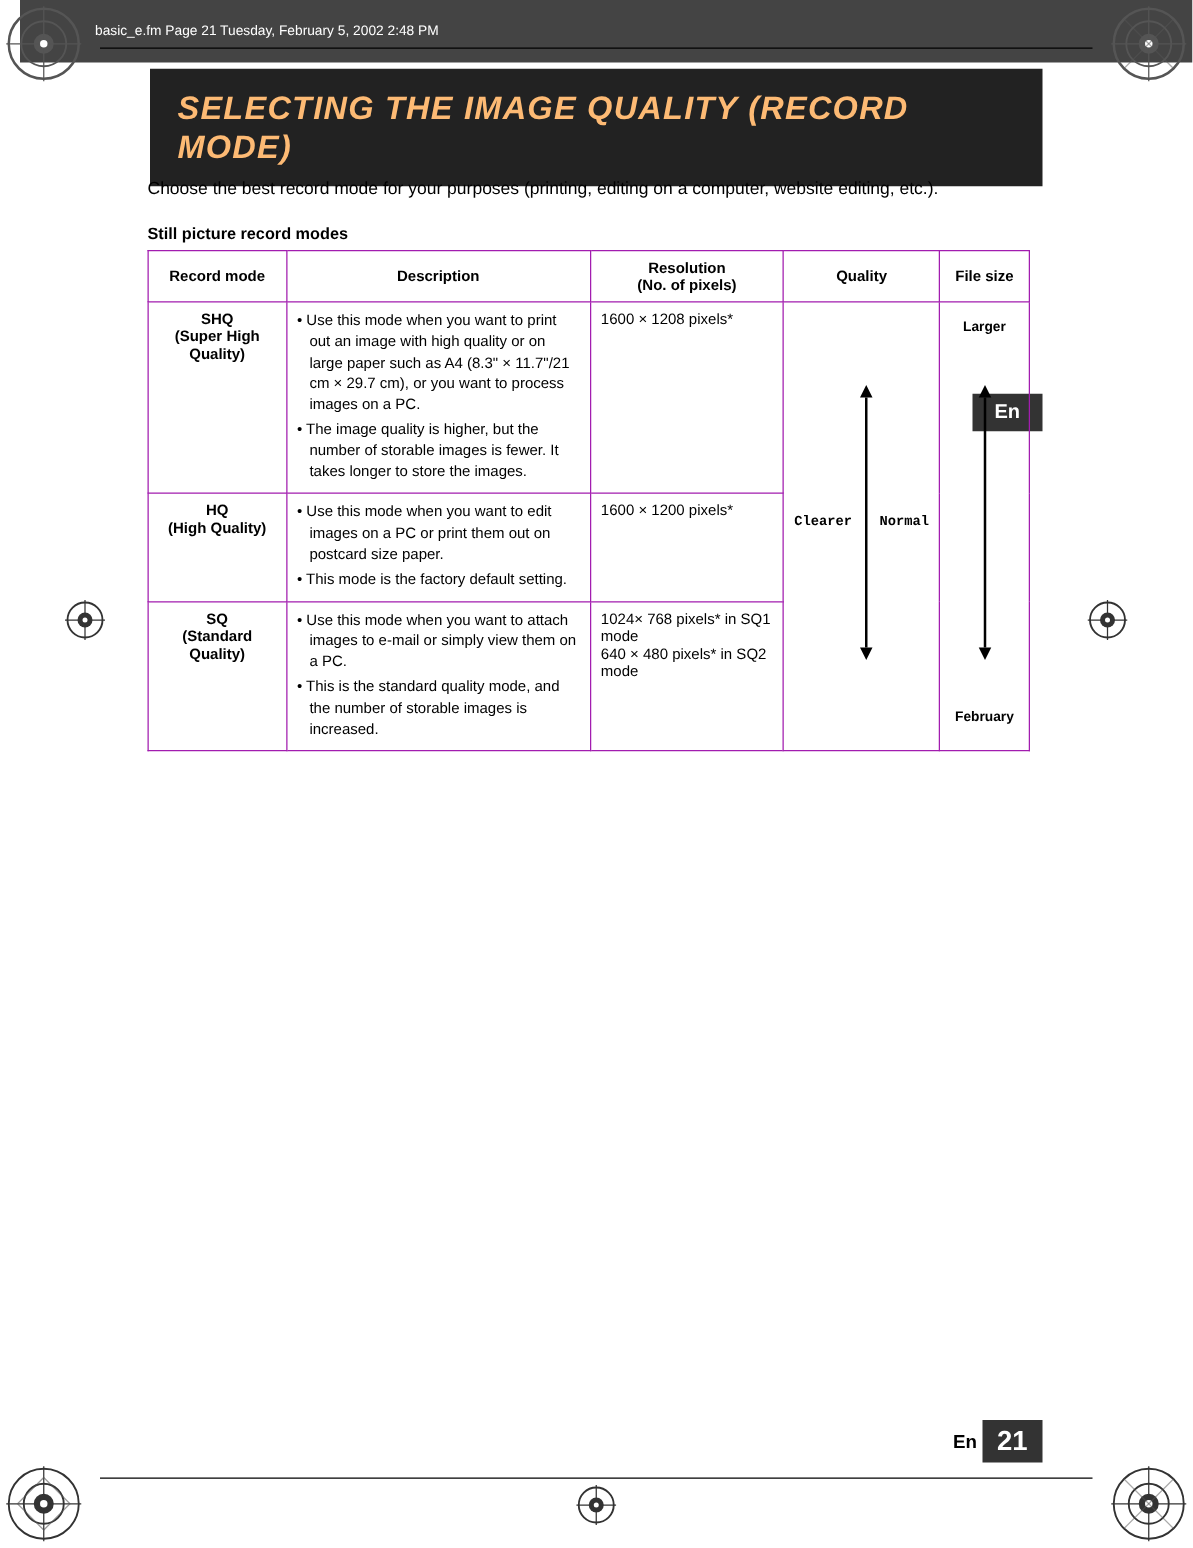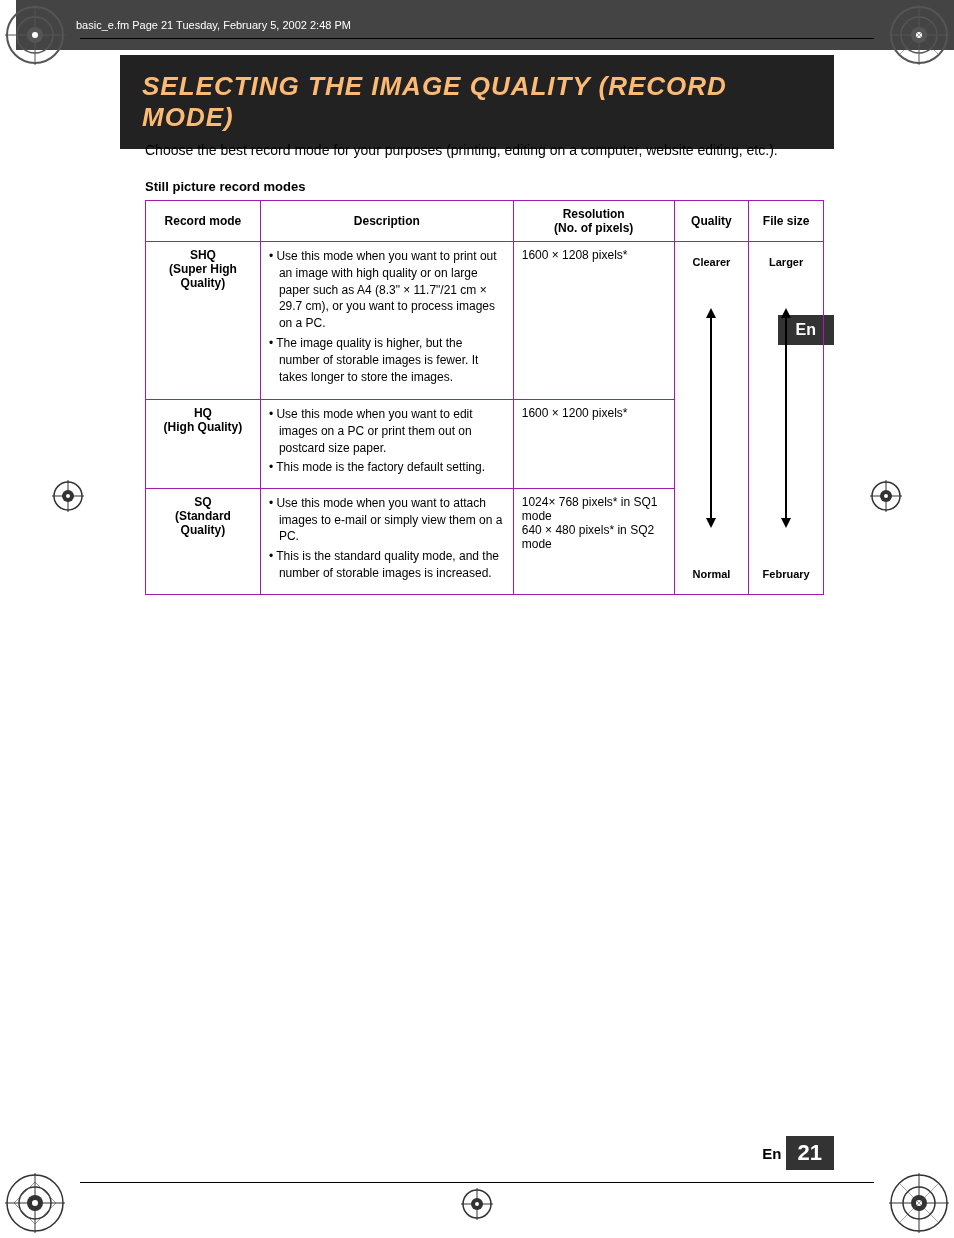--- a/index.html
+++ b/index.html
@@ -65,21 +65,21 @@
       color: #ffffff;
       font-size: 16px;
       font-weight: bold;
       padding: 6px 18px;
     }
 
     
     .content {
       position: absolute;
       top: 140px;
-      left: 145px;
+      left: 118px;
       right: 130px;
     }
 
     .intro-text {
       font-size: 14px;
       line-height: 1.5;
       margin-bottom: 18px;
     }
 
     .section-label {
@@ -259,21 +259,21 @@
       <tr>
         <td class="record-mode-name col-record">SHQ<br>(Super High<br>Quality)</td>
         <td class="col-desc">
           <ul class="desc-list">
             <li>Use this mode when you want to print out an image with high quality or on large paper such as A4 (8.3" × 11.7"/21 cm × 29.7 cm), or you want to process images on a PC.</li>
             <li>The image quality is higher, but the number of storable images is fewer. It takes longer to store the images.</li>
           </ul>
         </td>
         <td class="col-res">1600 × 1208 pixels*</td>
         <td class="span-cell col-quality" rowspan="3">
-          <div style="display:flex;flex-direction:column;align-items:center;justify-content:flex-start;height:100%;min-height:340px;padding:8px 0;">
+          <div style="display:flex;align-items:center;justify-content:flex-start;height:100%;min-height:340px;padding:8px 0;font-family:Liberation Mono, monospace;">
             <span style="font-size:11px;font-weight:bold;">Clearer</span>
             <div style="display:flex;flex-direction:column;align-items:center;flex:1;justify-content:center;margin:8px 0;">
               <div style="width:0;height:0;border-left:5px solid transparent;border-right:5px solid transparent;border-bottom:10px solid #000;"></div>
               <div style="width:2px;height:200px;background:#000;"></div>
               <div style="width:0;height:0;border-left:5px solid transparent;border-right:5px solid transparent;border-top:10px solid #000;"></div>
             </div>
             <span style="font-size:11px;font-weight:bold;">Normal</span>
           </div>
         </td>
         <td class="span-cell col-filesize" rowspan="3">

